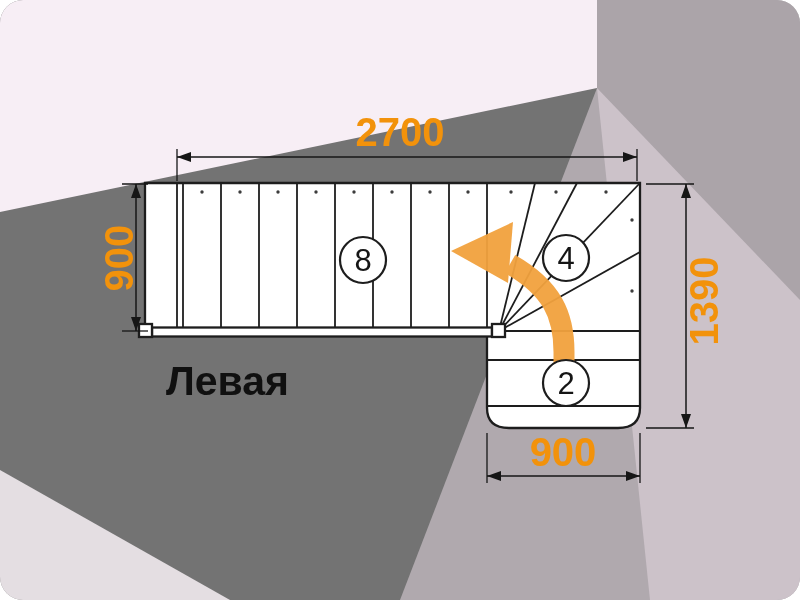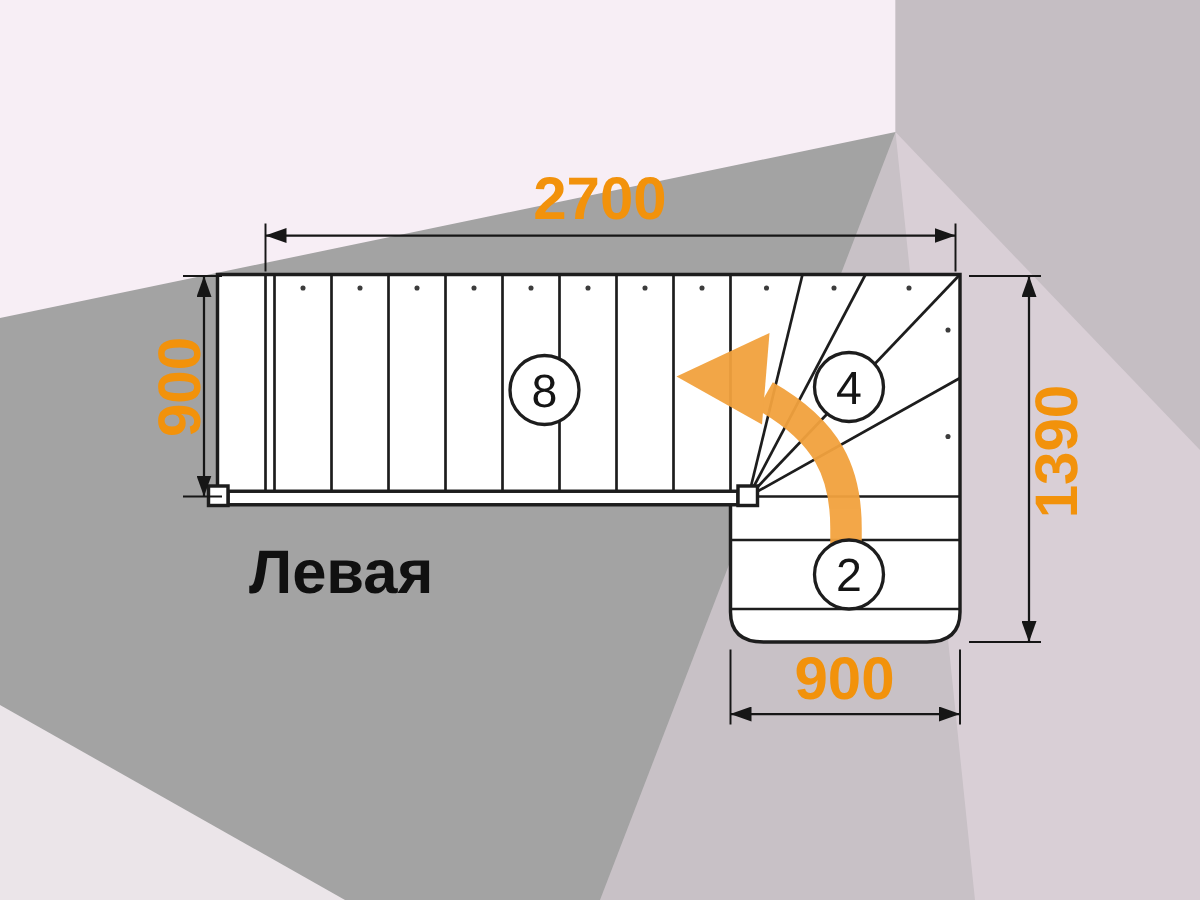--- a/index.html
+++ b/index.html
@@ -1,21 +1,22 @@
 <!DOCTYPE html>
 <html><head>
 <meta charset="utf-8">
 <style>
   html,body{margin:0;padding:0;}
   .canvas{
     position:relative;
     width:800px;height:600px;
-    background:#a3a3a3;
+    background:#737373;
     overflow:hidden;
     font-family:"Liberation Sans", sans-serif;
+    border-radius:23px;
   }
   svg{display:block;}
   .ln{stroke:#1d1d1d;stroke-width:1.8;fill:none;}
   .thick{stroke:#1d1d1d;stroke-width:2.3;fill:#ffffff;}
   .outline{stroke:#1d1d1d;stroke-width:2.3;fill:#ffffff;}
   .dimln{stroke:#161616;stroke-width:1.5;fill:none;}
   .extln{stroke:#161616;stroke-width:1.3;fill:none;}
   .dim-text{font-family:"Liberation Sans",sans-serif;font-weight:700;font-size:40px;}
   .badge{fill:#ffffff;stroke:#1d1d1d;stroke-width:2.2;}
   .badge-num{font-family:"Liberation Sans",sans-serif;font-weight:400;font-size:31px;fill:#151515;}

